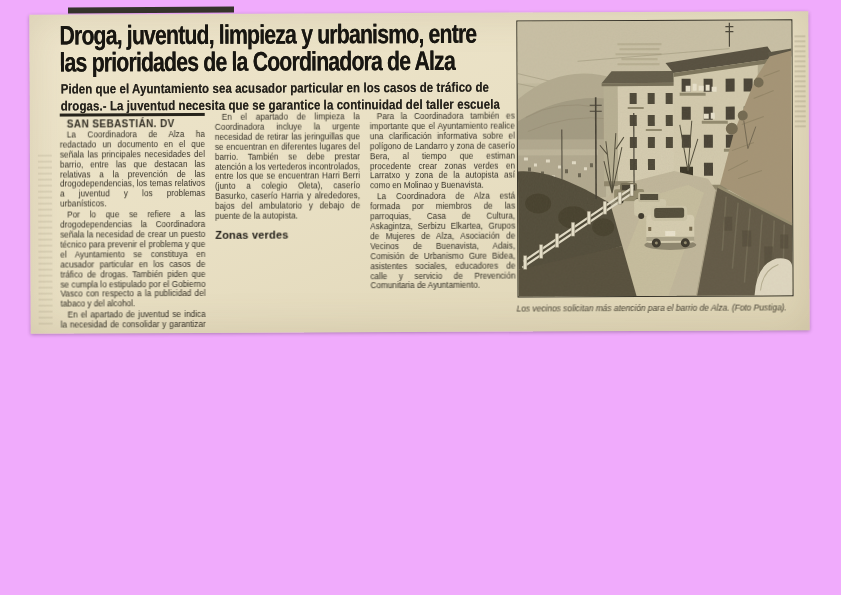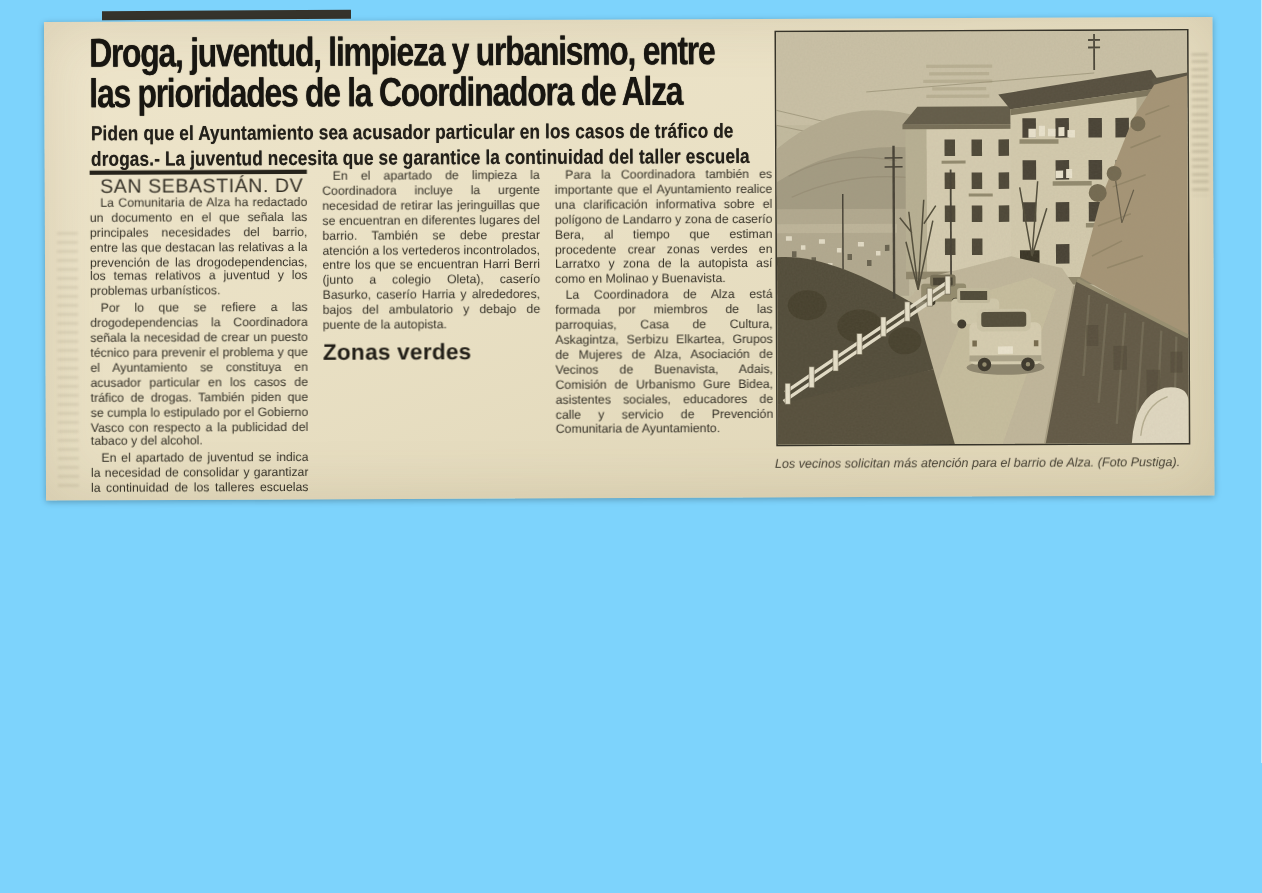--- a/index.html
+++ b/index.html
@@ -1,16 +1,16 @@
 <!DOCTYPE html>
 <html><head>
 <meta charset="utf-8">
 <style>
   html,body{margin:0;padding:0;background:#ffffff;}
-  .stage{position:relative;width:841px;height:595px;background:#7dd3fc;overflow:hidden;
+  .stage{position:relative;width:841px;height:595px;background:#f0abfc;overflow:hidden;
          font-family:"Liberation Sans", sans-serif;}
   .topstrip{position:absolute;left:68px;top:7px;width:166px;height:6px;background:#35332b;
             transform:rotate(-0.4deg);}
   .clipping{position:absolute;left:30px;top:13px;width:779px;height:319px;
             background:linear-gradient(160deg,#eee5cb 0%,#e9e0c4 45%,#ded4b5 100%);
             transform:rotate(-0.25deg);transform-origin:center;
             box-shadow:0 1px 4px rgba(0,0,0,0.28), inset 0 0 40px rgba(120,105,70,0.18);}
   .headline{position:absolute;left:30px;top:8px;color:#181611;font-weight:bold;
             font-size:27px;line-height:27px;letter-spacing:-1.1px;white-space:nowrap;
             transform:scaleX(0.79);transform-origin:left top;
@@ -18,22 +18,22 @@
   .standfirst{position:absolute;left:31px;top:66px;width:540px;color:#23201a;
               font-weight:bold;font-size:13.5px;line-height:17px;letter-spacing:0.1px;
               transform:scaleX(0.85);transform-origin:left top;
               text-shadow:0 0 0.5px rgba(30,27,18,0.6);}
   .cols{position:absolute;left:30px;top:99px;width:456px;height:216px;display:flex;gap:10px;}
   .col{width:145px;overflow:hidden;color:#343026;font-size:8.2px;line-height:9.9px;
        text-align:justify;filter:blur(0.22px);}
   .col p{margin:0 0 1px 0;text-indent:7px;}
   .col p.noindent{text-indent:0;}
   .byline-rule{border-top:3px solid #26231b;margin:0 0 3px 0;}
-  .byline{font-weight:normal;font-size:13px;letter-spacing:0.4px;margin:0 0 8px 0;text-indent:0;}
-  .zonas{font-weight:bold;font-size:15px;margin:9px 0 2px 0;color:#221f18;letter-spacing:0.2px;}
+  .byline{font-weight:bold;font-size:10px;letter-spacing:0.4px;margin:0 0 8px 0;text-indent:0;}
+  .zonas{font-weight:bold;font-size:11px;margin:9px 0 2px 0;color:#221f18;letter-spacing:0.2px;}
   .photo-frame{position:absolute;left:487px;top:8px;width:274px;height:275px;
                border:1px solid #37342a;box-shadow:inset 0 0 18px rgba(60,55,40,0.35);
                background:#c3bb9f;}
   .photo-frame svg{display:block;}
   .caption{position:absolute;left:486px;top:291px;width:278px;color:#474234;
            font-style:italic;font-size:8.4px;line-height:10px;filter:blur(0.2px);}
   .bleed-right{position:absolute;left:765px;top:24px;width:11px;height:95px;opacity:0.5;
                background:repeating-linear-gradient(180deg,rgba(95,88,64,0.35) 0 2px,transparent 2px 5px);
                filter:blur(0.6px);}
   .bleed-left{position:absolute;left:8px;top:140px;width:14px;height:170px;opacity:0.35;
@@ -52,21 +52,21 @@
       <div>Droga, juventud, limpieza y urbanismo, entre</div>
       <div>las prioridades de la Coordinadora de Alza</div>
     </div>
 
     <div class="standfirst">Piden que el Ayuntamiento sea acusador particular en los casos de tráfico de drogas.- La juventud necesita que se garantice la continuidad del taller escuela</div>
 
     <div class="cols">
       <div class="col">
         <div class="byline-rule"></div>
         <p class="byline">SAN SEBASTIÁN. DV</p>
-        <p>La Comunitaria de Alza ha redactado un documento en el que señala las principales necesidades del barrio, entre las que destacan las relativas a la prevención de las drogodependencias, los temas relativos a juventud y los problemas urbanísticos.</p>
+        <p>La Coordinadora de Alza ha redactado un documento en el que señala las principales necesidades del barrio, entre las que destacan las relativas a la prevención de las drogodependencias, los temas relativos a juventud y los problemas urbanísticos.</p>
         <p>Por lo que se refiere a las drogodependencias la Coordinadora señala la necesidad de crear un puesto técnico para prevenir el problema y que el Ayuntamiento se constituya en acusador particular en los casos de tráfico de drogas. También piden que se cumpla lo estipulado por el Gobierno Vasco con respecto a la publicidad del tabaco y del alcohol.</p>
         <p>En el apartado de juventud se indica la necesidad de consolidar y garantizar la continuidad de los talleres escuelas existentes en la zo-</p>
       </div>
       <div class="col">
         <p>En el apartado de limpieza la Coordinadora incluye la urgente necesidad de retirar las jeringuillas que se encuentran en diferentes lugares del barrio. También se debe prestar atención a los vertederos incontrolados, entre los que se encuentran Harri Berri (junto a colegio Oleta), caserío Basurko, caserío Harria y alrededores, bajos del ambulatorio y debajo de puente de la autopista.</p>
         <div class="zonas">Zonas verdes</div>
       </div>
       <div class="col">
         <p>Para la Coordinadora también es importante que el Ayuntamiento realice una clarificación informativa sobre el polígono de Landarro y zona de caserío Bera, al tiempo que estiman procedente crear zonas verdes en Larratxo y zona de la autopista así como en Molinao y Buenavista.</p>
         <p>La Coordinadora de Alza está formada por miembros de las parroquias, Casa de Cultura, Askagintza, Serbizu Elkartea, Grupos de Mujeres de Alza, Asociación de Vecinos de Buenavista, Adais, Comisión de Urbanismo Gure Bidea, asistentes sociales, educadores de calle y servicio de Prevención Comunitaria de Ayuntamiento.</p>

